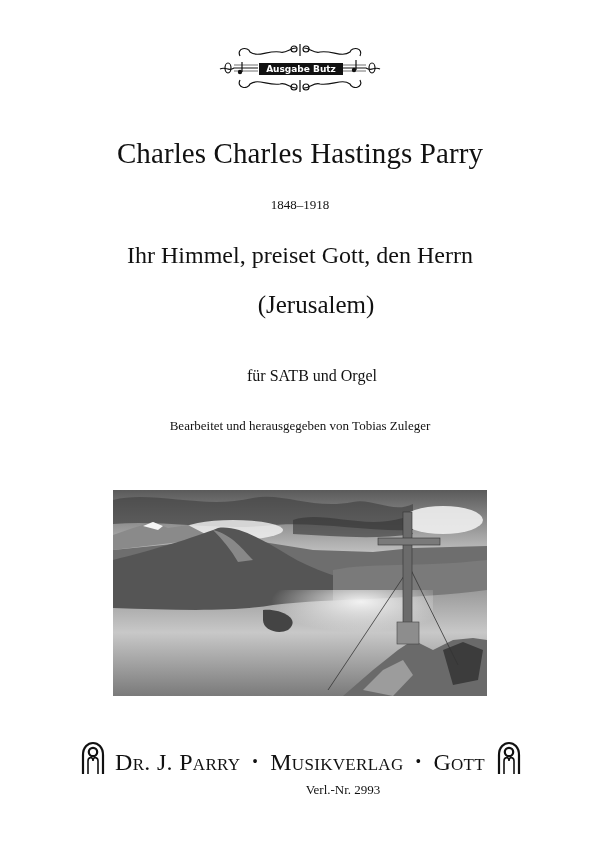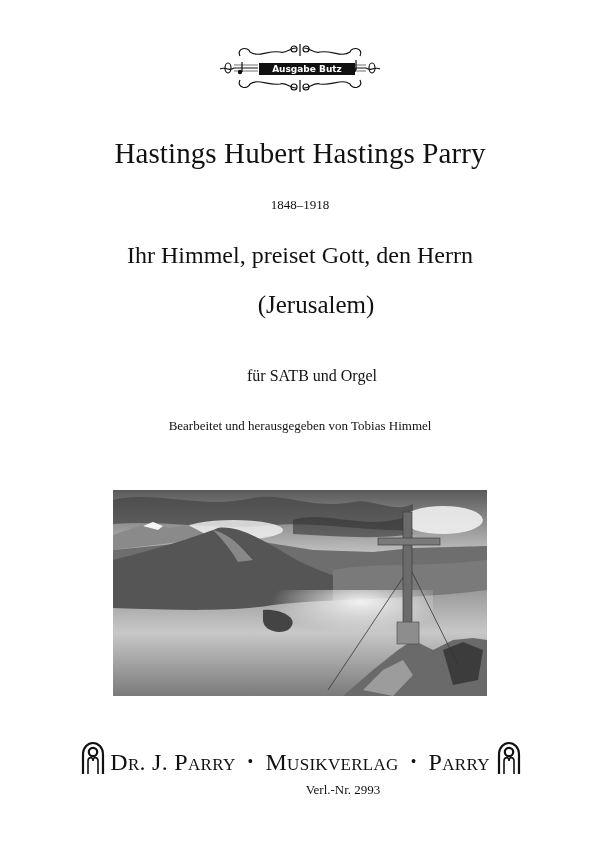--- a/index.html
+++ b/index.html
@@ -3,21 +3,21 @@
 <meta charset="utf-8">
 <style>
   html, body { margin: 0; padding: 0; background: #ffffff; }
   body { width: 600px; height: 848px; position: relative; overflow: hidden;
          font-family: "Liberation Serif", "DejaVu Serif", serif; color: #111; }
   .abs { position: absolute; }
   .center { left: 0; width: 600px; text-align: center; }
 
   
   #logo { left: 218px; top: 42px; width: 164px; height: 52px; }
-  #logo-badge { position: absolute; left: 41px; top: 21px; width: 96px; height: 12px;
+  #logo-badge { position: absolute; left: 41px; top: 21px; width: 84px; height: 12px;
                 background: #111; color: #fff; font-family: "DejaVu Sans", sans-serif;
                 font-weight: bold; font-size: 9px; line-height: 12px; text-align: center; }
 
   #composer { top: 137px; font-size: 29px; letter-spacing: 0.1px; }
   #dates { top: 197px; font-size: 13px; }
   #title { top: 242px; font-size: 24px; }
   #subtitle { top: 291px; font-size: 25px; margin-left: 16px; }
   #scoring { top: 367px; font-size: 16px; padding-left: 12px; }
   #editor { top: 418px; font-size: 13px; }
 
@@ -55,27 +55,27 @@
 
       <ellipse cx="10" cy="26" rx="3" ry="5"></ellipse>
       <ellipse cx="154" cy="26" rx="3" ry="5"></ellipse>
     </g>
     <circle cx="22" cy="30" r="2.2" fill="#111"></circle>
     <circle cx="136" cy="28" r="2.2" fill="#111"></circle>
   </svg>
   <div id="logo-badge">Ausgabe Butz</div>
 </div>
 
-<div id="composer" class="abs center">Hastings Hubert Hastings Parry</div>
+<div id="composer" class="abs center">Charles Charles Hastings Parry</div>
 <div id="dates" class="abs center">1848–1918</div>
 
 <div id="title" class="abs center">Ihr Himmel, preiset Gott, den Herrn</div>
 <div id="subtitle" class="abs center">(Jerusalem)</div>
 <div id="scoring" class="abs center">für SATB und Orgel</div>
-<div id="editor" class="abs center">Bearbeitet und herausgegeben von Tobias Himmel</div>
+<div id="editor" class="abs center">Bearbeitet und herausgegeben von Tobias Zuleger</div>
 
 <div id="photo" class="abs">
   <svg width="374" height="206" viewBox="0 0 374 206">
     <defs>
       <linearGradient id="sky" x1="0" y1="0" x2="0" y2="1">
         <stop offset="0" stop-color="#5a5a5a"></stop>
         <stop offset="0.35" stop-color="#cfcfcf"></stop>
         <stop offset="1" stop-color="#e8e8e8"></stop>
       </linearGradient>
       <linearGradient id="lake" x1="0" y1="0" x2="0" y2="1">
@@ -126,21 +126,21 @@
 <div class="abs window-icon" style="left:80px;">
   <svg width="26" height="34" viewBox="0 0 26 34">
     <g fill="none" stroke="#111" stroke-width="2.2">
       <path d="M3 33 L3 14 C3 6, 8 2, 13 2 C18 2, 23 6, 23 14 L23 33"></path>
       <circle cx="13" cy="11" r="4.2"></circle>
       <path d="M8 33 L8 20 C8 16, 13 15, 13 20 C13 15, 18 16, 18 20 L18 33" stroke-width="1.6"></path>
     </g>
   </svg>
 </div>
 <div id="publisher" class="abs center">
-  <span>Dr. J. Parry</span><span class="sep">•</span><span>Musikverlag</span><span class="sep">•</span><span>Parry</span>
+  <span>Dr. J. Parry</span><span class="sep">•</span><span>Musikverlag</span><span class="sep">•</span><span>Gott</span>
 </div>
 <div class="abs window-icon" style="left:496px;">
   <svg width="26" height="34" viewBox="0 0 26 34">
     <g fill="none" stroke="#111" stroke-width="2.2">
       <path d="M3 33 L3 14 C3 6, 8 2, 13 2 C18 2, 23 6, 23 14 L23 33"></path>
       <circle cx="13" cy="11" r="4.2"></circle>
       <path d="M8 33 L8 20 C8 16, 13 15, 13 20 C13 15, 18 16, 18 20 L18 33" stroke-width="1.6"></path>
     </g>
   </svg>
 </div>

